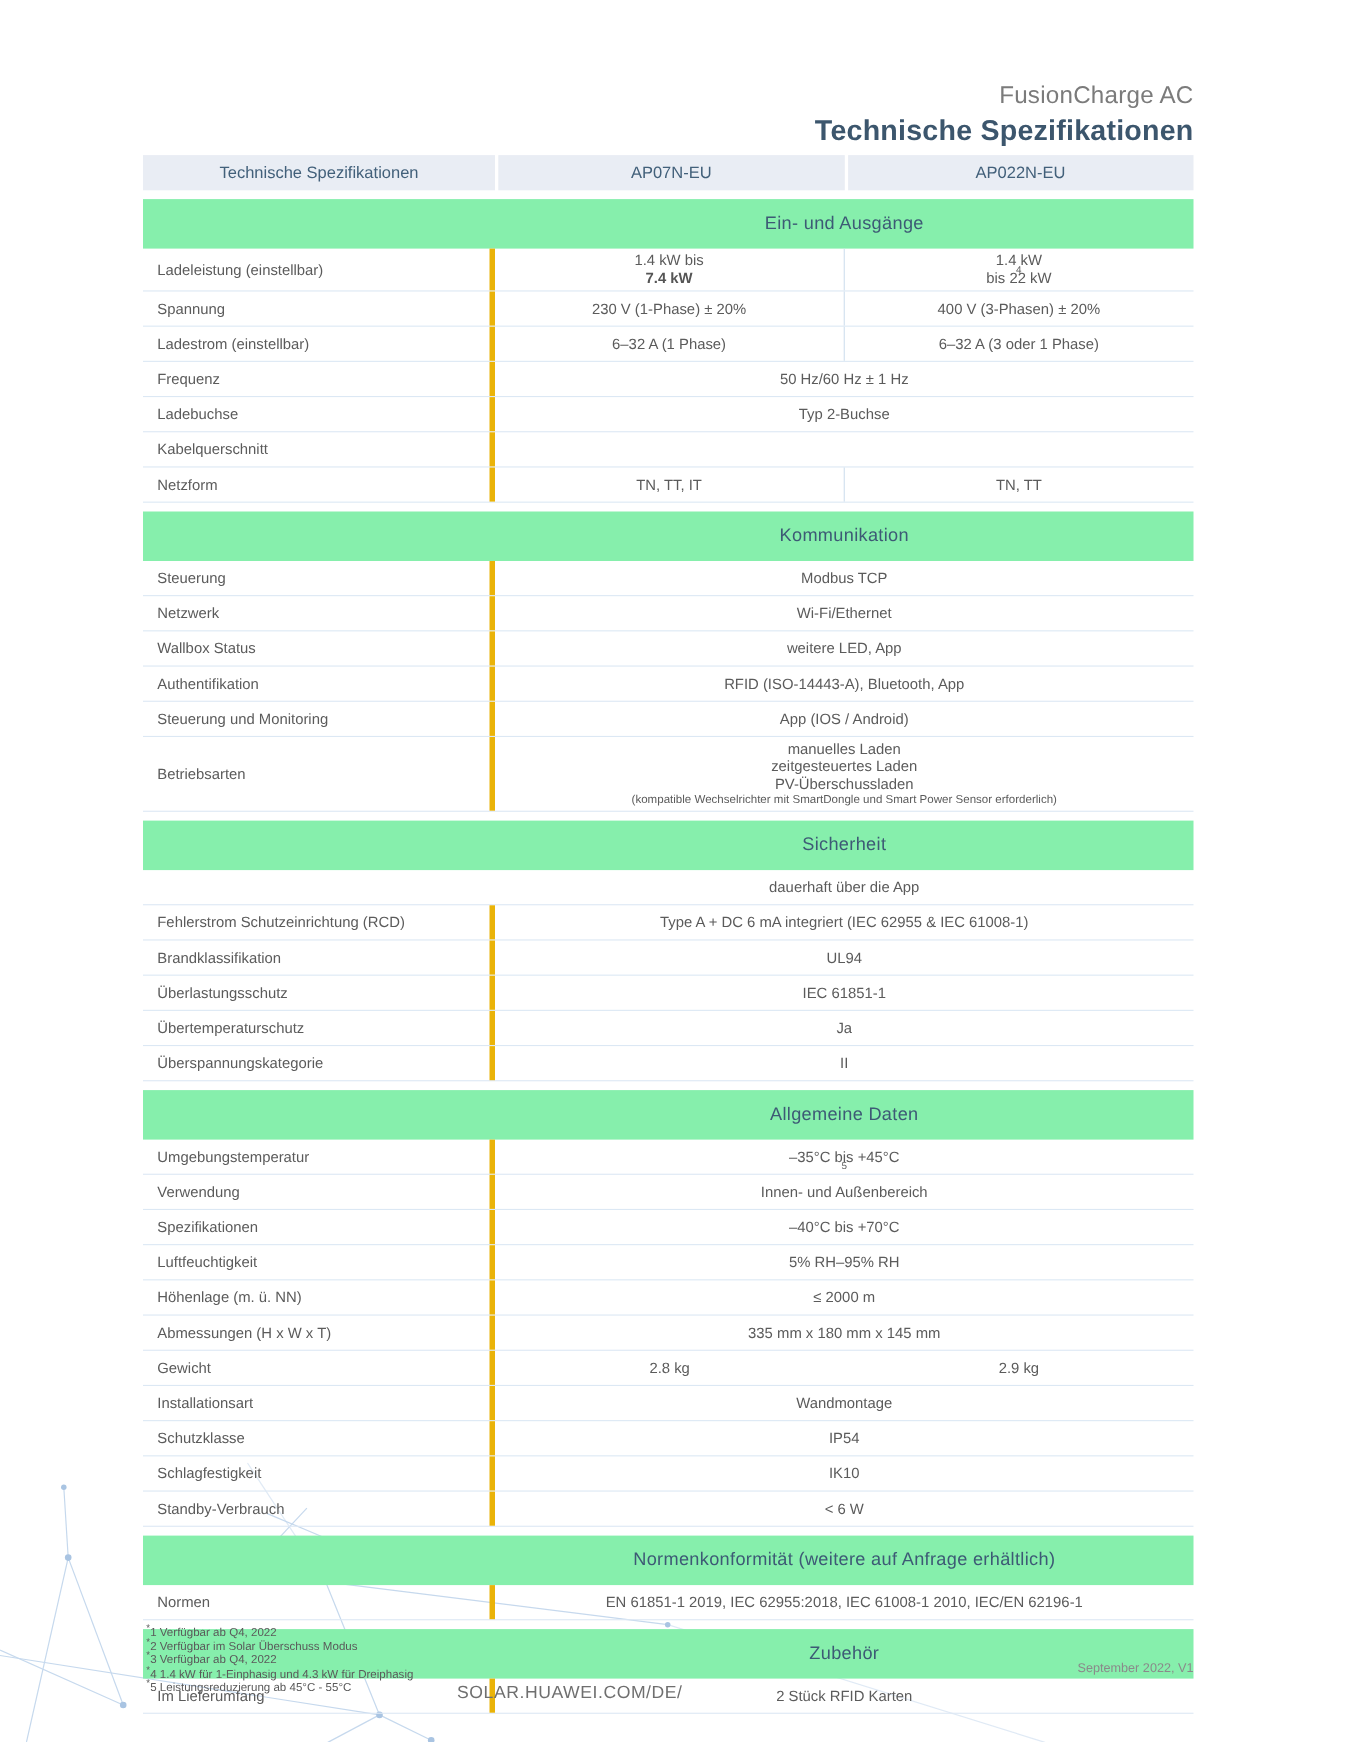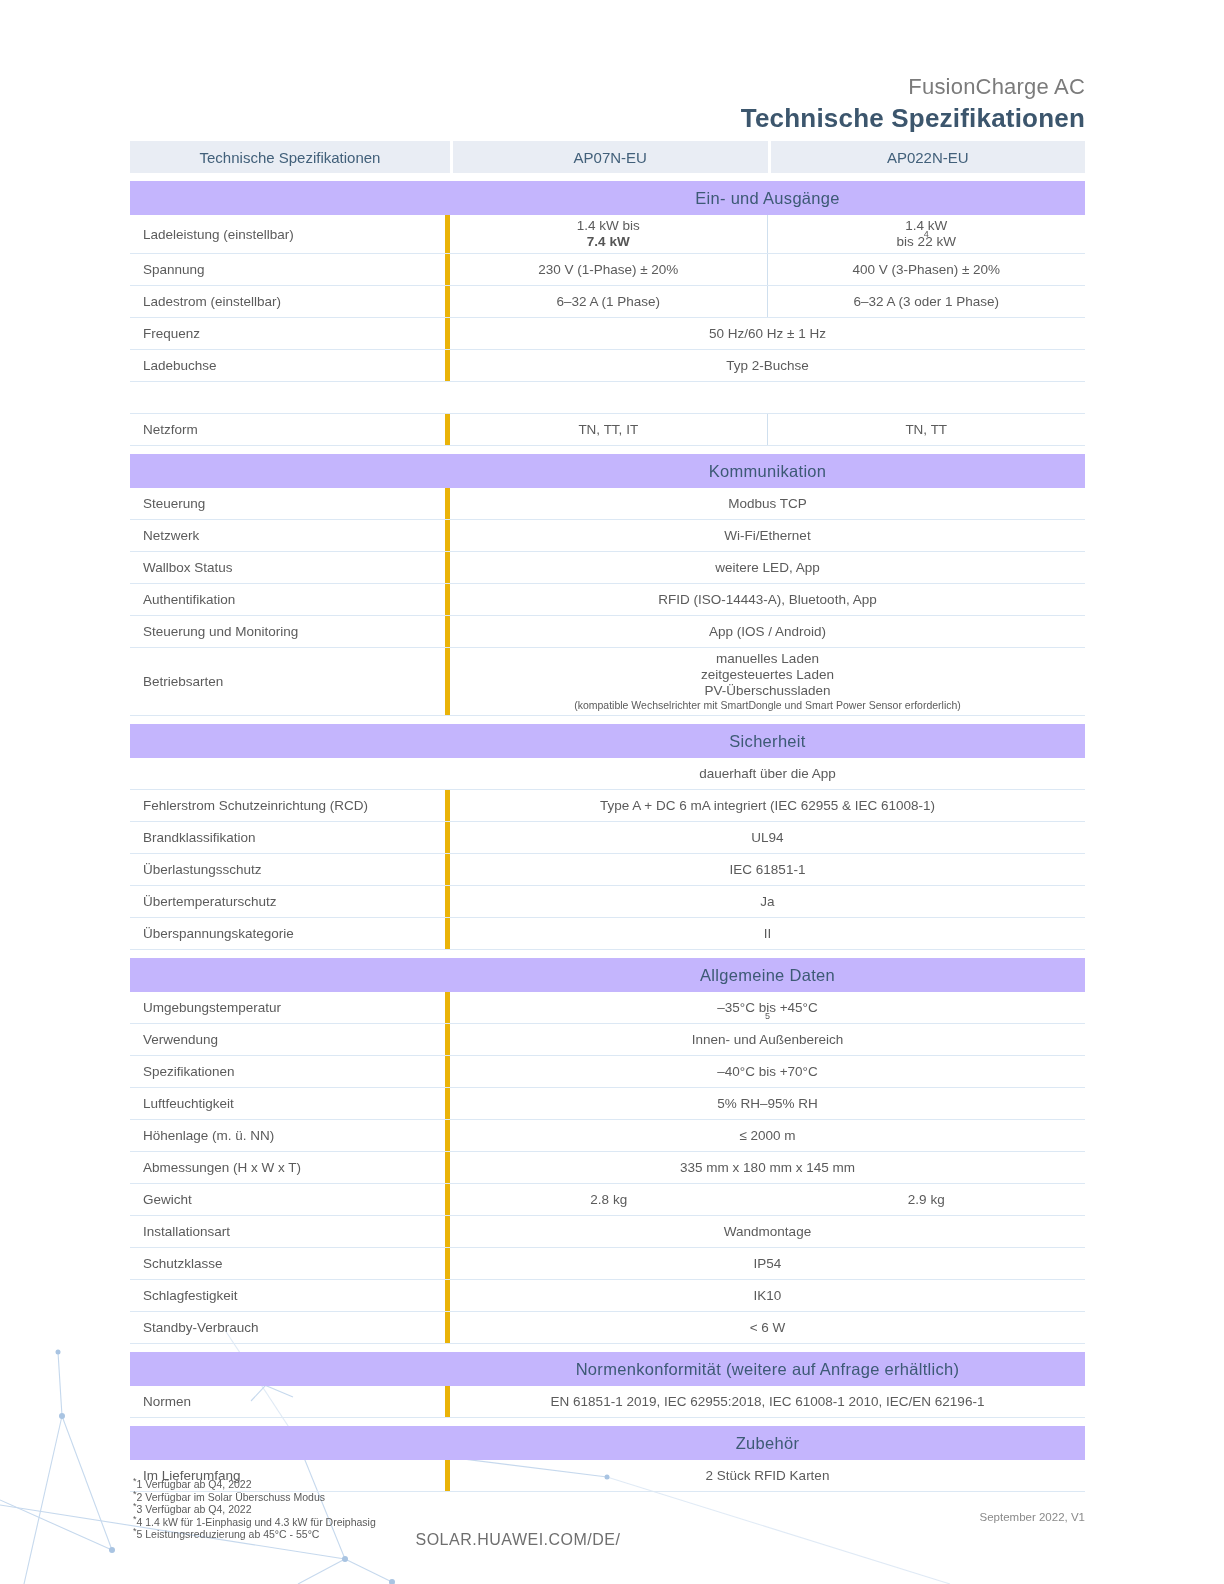--- a/index.html
+++ b/index.html
@@ -8,21 +8,21 @@
   .deco{position:absolute;left:0;top:0;z-index:0;pointer-events:none;}
 
   .doc-header{position:absolute;top:74px;left:0;right:139px;text-align:right;z-index:2;}
   .brand{font-size:22px;color:#7b7b7b;letter-spacing:.2px;}
   .doc-title{margin:3px 0 0;font-size:26px;font-weight:700;color:#3c566d;letter-spacing:.2px;}
 
   .spec-table{position:absolute;left:130px;top:141px;width:955px;z-index:1;}
   .thead{display:grid;grid-template-columns:320px 1fr 1fr;column-gap:3px;height:32px;}
   .thead .hc{background:#e9edf4;display:flex;align-items:center;justify-content:center;
              font-size:15px;color:#42607a;}
-  .sec{height:34px;margin-top:8px;background:#c4b5fd;display:grid;
+  .sec{height:45px;margin-top:8px;background:#86efac;display:grid;
        grid-template-columns:320px 1fr;align-items:center;}
   .sec span{grid-column:2;text-align:center;font-size:16.5px;color:#3d5a75;letter-spacing:.3px;}
 
   .row{display:grid;grid-template-columns:320px 1fr 1fr;border-bottom:1px solid #dce8f4;
        min-height:31px;font-size:13.5px;color:#5b5b5b;}
   .row .lbl{padding:3px 8px 3px 13px;border-right:5px solid #eab308;
             display:flex;align-items:center;line-height:15px;}
   .row .val{display:flex;flex-direction:column;align-items:center;justify-content:center;
             text-align:center;padding:3px 6px;line-height:16px;}
   .val.span2{grid-column:2/4;}
@@ -113,20 +113,23 @@
           </div>
           <div class="val span2">50 Hz/60 Hz ± 1 Hz</div>
         </div>
         <div class="row">
           <div class="lbl">
             <span>Ladebuchse</span>
           </div>
           <div class="val span2">Typ 2-Buchse</div>
         </div>
         <div class="row">
+          <div class="lbl">
+            <span>Kabelquerschnitt</span>
+          </div>
         </div>
         <div class="row">
           <div class="lbl">
             <span>Netzform</span>
           </div>
           <div class="val vdiv">TN, TT, IT</div>
           <div class="val">TN, TT</div>
         </div>
         <div class="sec">
           <span>Kommunikation</span>

